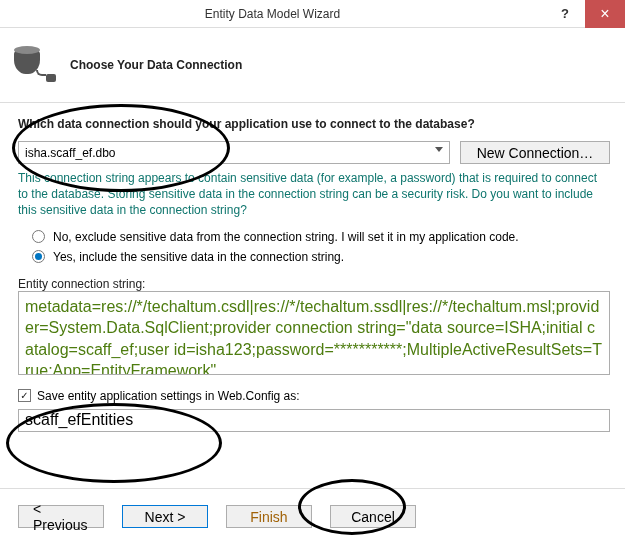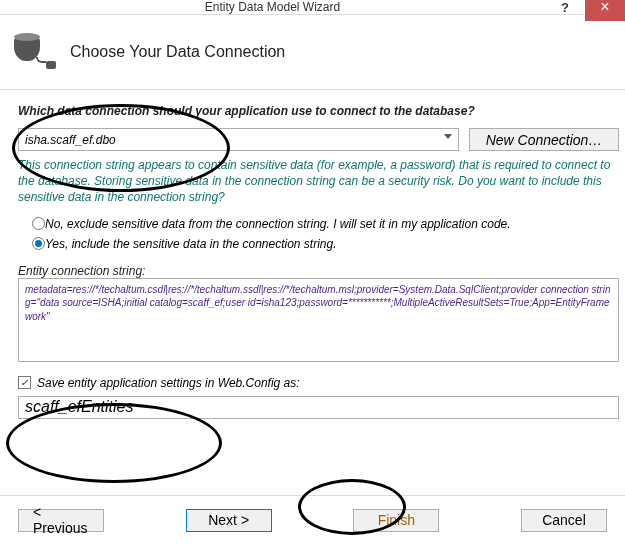--- a/index.html
+++ b/index.html
@@ -6,21 +6,21 @@
     body {
       font-family: "Segoe UI", Tahoma, sans-serif;
       font-size: 12px;
       background: #fff;
       width: 625px;
       height: 544px;
       overflow: hidden;
       position: relative;
     }
     .titlebar {
-      height: 15px;
+      height: 28px;
       background: #fff;
       display: flex;
       align-items: center;
       border-bottom: 1px solid #ddd;
       position: relative;
     }
     .titlebar .title {
       flex: 1;
       text-align: center;
       font-size: 12px;
@@ -86,27 +86,26 @@
       content:"";
       position:absolute;
       width:8px;height:4px;
       border:2px solid #555;
       border-right:none;
       border-top:none;
       border-radius:0 0 0 6px;
       left:-2px;top:-2px;
     }
     .header .heading {
-      font-weight: normal;
-      font-size: 16px;
+      font-weight: bold;
+      font-size: 12px;
       color: #222;
     }
     .content {
-      padding: 14px 6px 8px 18px;
-      font-style: italic;
+      padding: 14px 15px 8px 18px;
     }
     .question {
       font-weight: bold;
       margin-bottom: 10px;
       color: #222;
     }
     .row-conn {
       display: flex;
       gap: 10px;
       margin-bottom: 6px;
@@ -146,20 +145,21 @@
     .infotext {
       color: #0f766e;
       line-height: 1.35;
       margin-bottom: 8px;
     }
     .radio-group { margin: 4px 0 10px 0; }
     .radio-row {
       display: flex;
       align-items: center;
       padding: 3px 0 3px 14px;
+      gap: 8px;
     }
     .radio {
       width: 13px; height: 13px;
       border: 1px solid #777;
       border-radius: 50%;
       display: inline-flex;
       align-items: center;
       justify-content: center;
       background:#fff;
     }
@@ -169,22 +169,22 @@
       border-radius:50%;
       background:#0075c2;
     }
     .label-small { color:#222; margin-bottom:0; }
     .connstr-box {
       width: 100%;
       height: 84px;
       border: 1px solid #adadad;
       background: #fff;
       padding: 4px 6px;
-      font-size: 10px;
-      color: #4c1d95;
+      font-size: 16px;
+      color: #4d7c0f;
       line-height: 1.35;
       overflow: hidden;
       white-space: normal;
       word-break: break-all;
       margin-bottom: 14px;
     }
     .checkbox-row {
       display:flex;
       align-items:center;
       gap:6px;
@@ -206,25 +206,25 @@
       border: 1px solid #adadad;
       padding: 0 6px;
       font-size: 16px;
       background:#fff;
       display:flex;
       align-items:center;
     }
     .footer {
       position:absolute;
       bottom:0; left:0; right:0;
-      height:49px;
+      height:56px;
       border-top:1px solid #ddd;
       display:flex;
       align-items:center;
-      justify-content:space-between;
+      justify-content:flex-start;
       gap:18px;
       padding: 0 18px;
       background:#fff;
     }
     .footer .btn { width: 86px; }
     .footer .btn.disabled { color:#a16207; }
     .footer .btn.primary { border-color:#0078d7; }
     .ellipse {
       position:absolute;
       border:3px solid #000;

